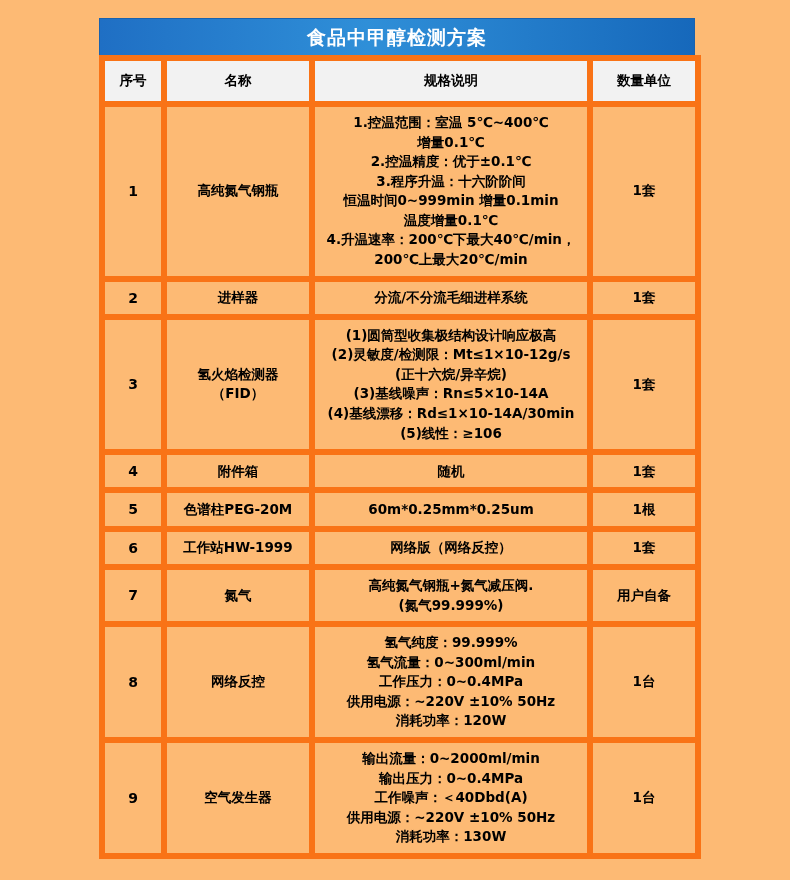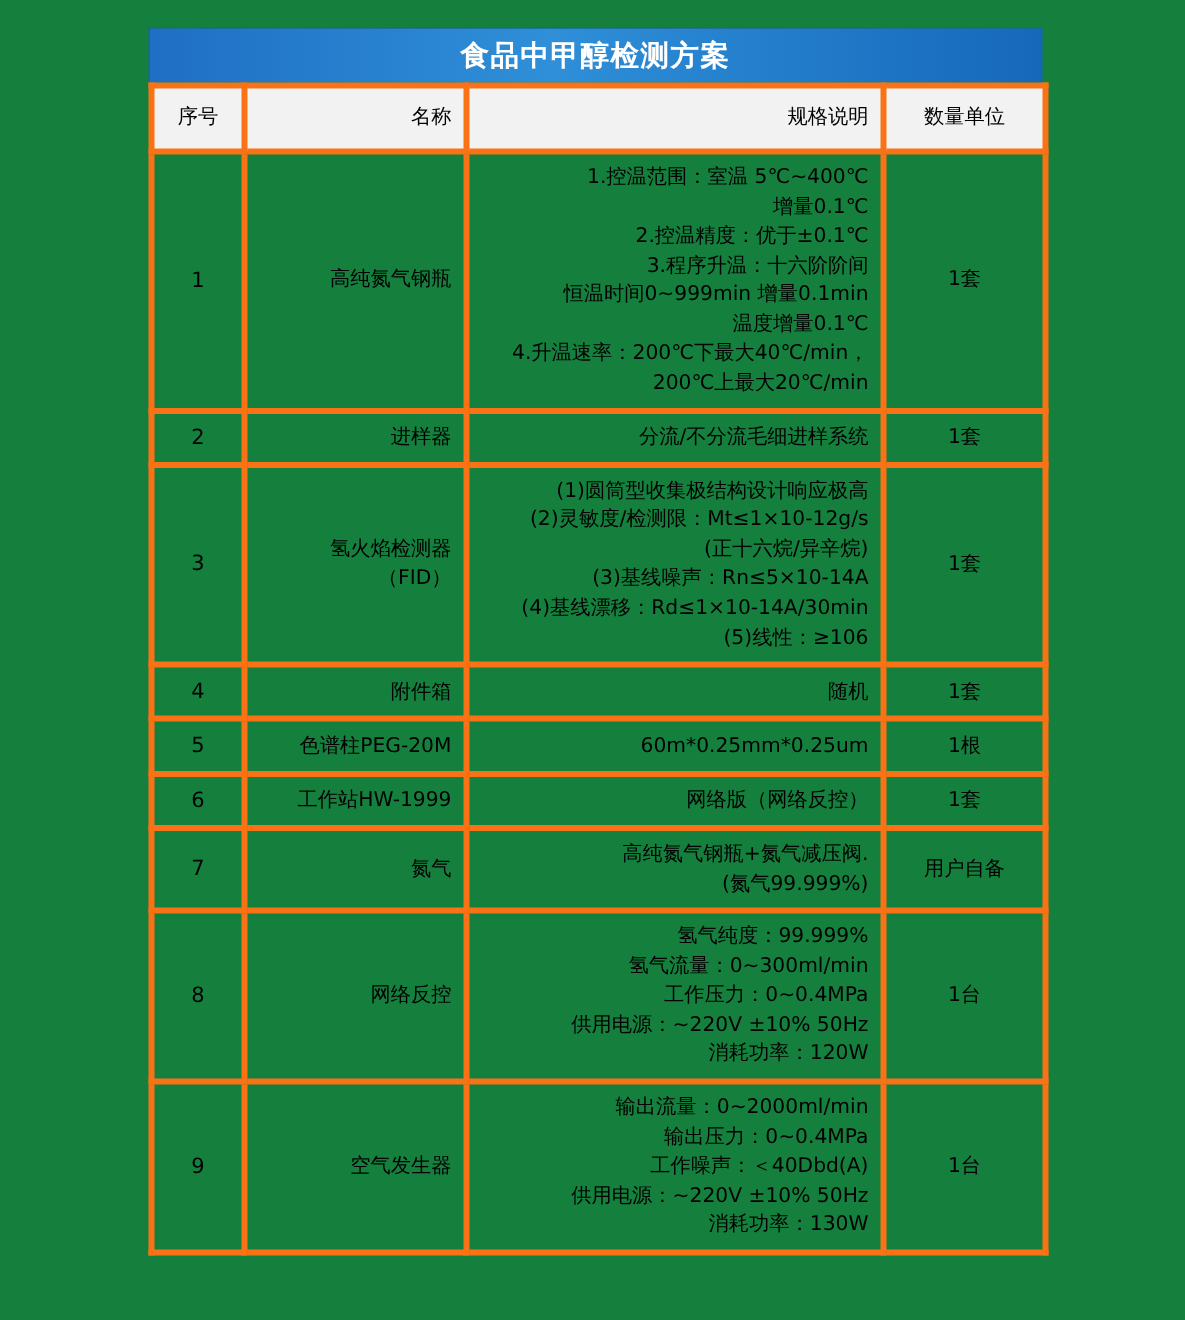--- a/index.html
+++ b/index.html
@@ -10,21 +10,21 @@
   body {
     width: 790px;
     height: 880px;
     font-family: "DejaVu Sans", "Liberation Sans", sans-serif;
     color: #000;
   }
   .page {
     position: relative;
     width: 790px;
     height: 880px;
-    background: #15803d;
+    background: #fdba74;
     box-sizing: border-box;
     padding: 18px 0 0 4px;
   }
   .table-wrap {
     width: 596px;
     margin: 0 auto;
   }
   .title-bar {
     height: 36px;
     line-height: 36px;
@@ -37,40 +37,40 @@
     border: 1px solid #1a62ae;
     border-bottom: none;
   }
   table.spec {
     width: 100%;
     border-collapse: collapse;
     table-layout: fixed;
     font-size: 13.5px;
   }
   table.spec td, table.spec th {
-    border: 4px solid #f97316;
+    border: 6px solid #f97316;
     padding: 6px 8px;
     vertical-align: middle;
     line-height: 1.45;
-    font-weight: normal;
+    font-weight: bold;
   }
   col.c-no { width: 62px; }
   col.c-name { width: 148px; }
   col.c-spec { width: 278px; }
   col.c-qty { width: 108px; }
 
   .hdr td {
     background: #f2f2f2;
     font-size: 13.5px;
     height: 28px;
     padding-top: 5px;
     padding-bottom: 5px;
   }
   .ctr { text-align: center; }
-  .lft { text-align: right; }
+  .lft { text-align: center; }
   .cell-lines { white-space: pre-line; }
   .num-cell { font-size: 14px; }
 </style>
 </head>
 <body>
 
 <div class="page">
   <div class="table-wrap">
 
     <div class="title-bar">食品中甲醇检测方案</div>

